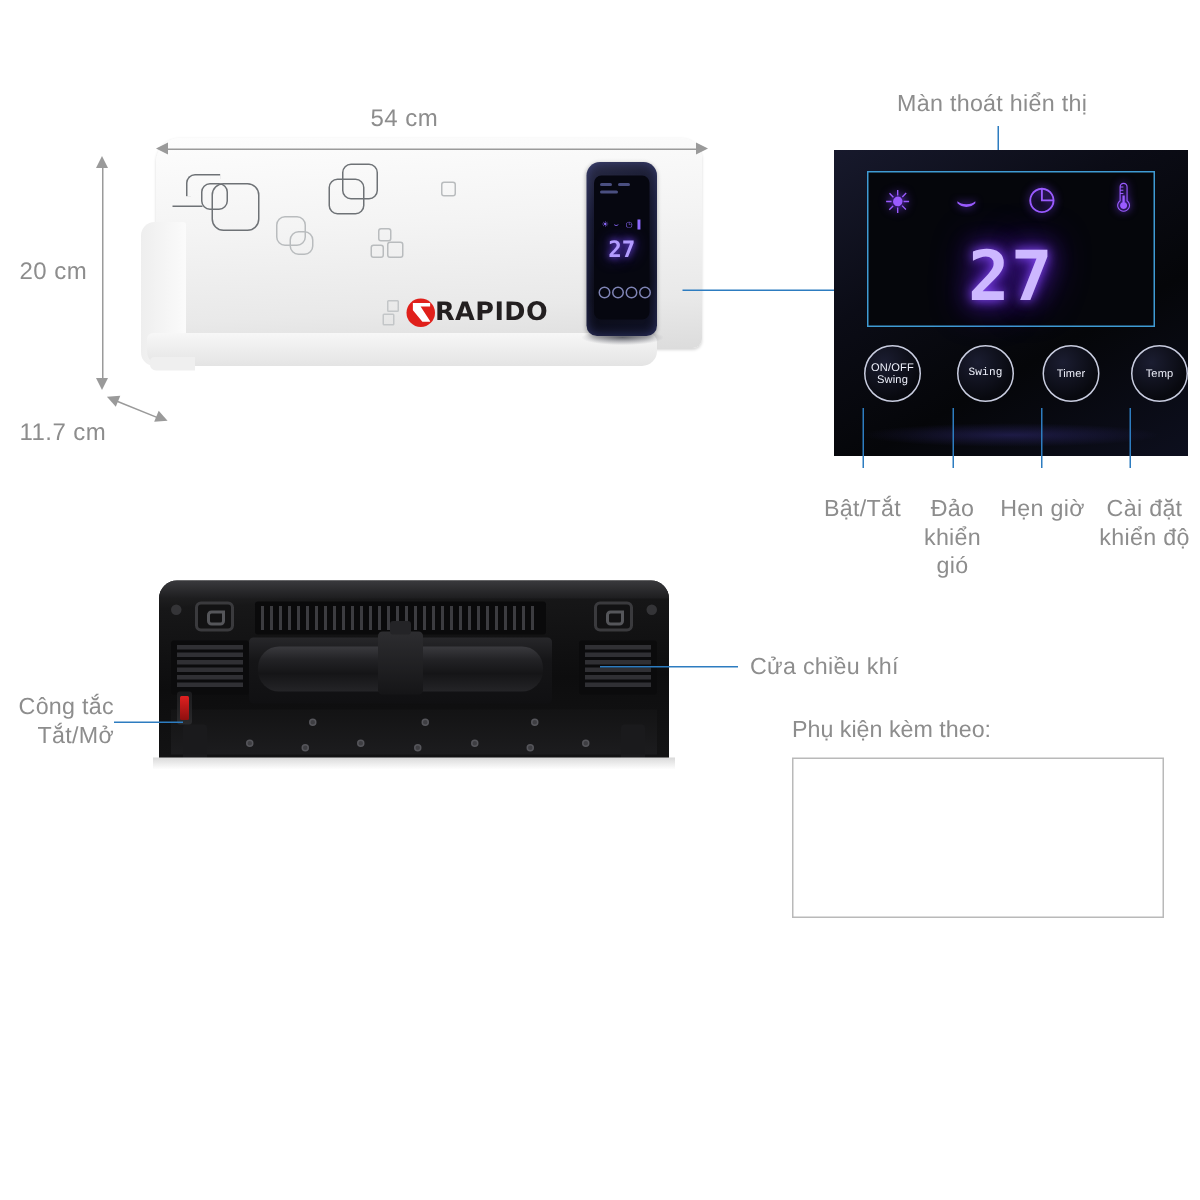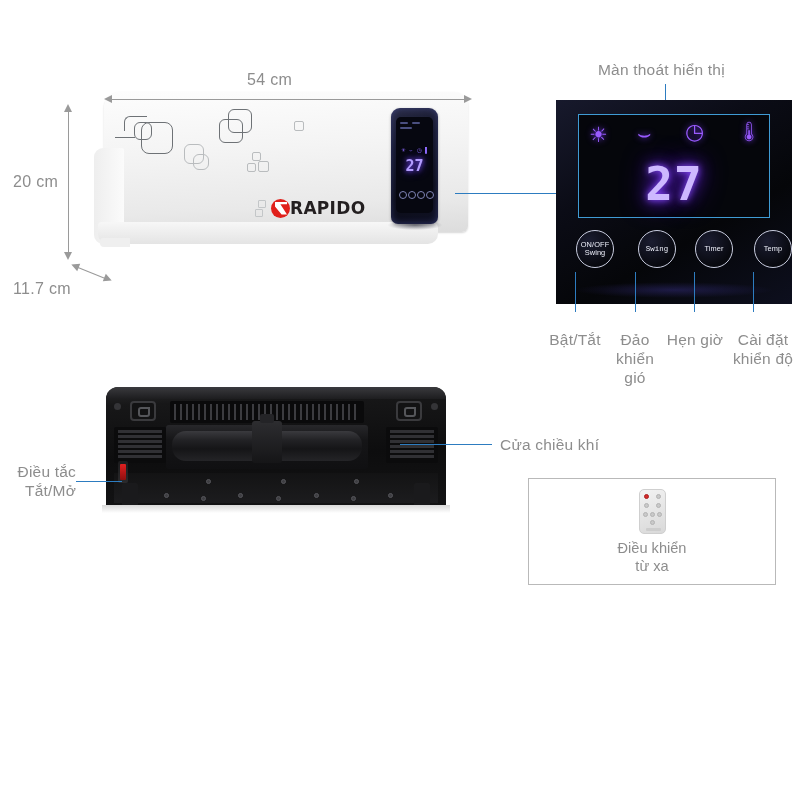--- a/index.html
+++ b/index.html
@@ -422,42 +422,24 @@
 
   <div id="red-switch"></div>
   <div class="rear-shadow"></div>
 </div>
 
 <div class="abs lead-h" style="left:400px;top:444px;width:92px;"></div>
 <div class="abs lbl" style="left:500px;top:435px;">Cửa chiều khí</div>
 
 <div class="abs lead-h" style="left:76px;top:481px;width:46px;"></div>
 <div class="abs lbl" style="left:4px;top:462px;width:72px;text-align:right;">
-  <div>Điều tắc</div>
+  <div>Công tắc</div>
   <div>Tắt/Mở</div>
 </div>
 
 <div class="abs" id="acc">
+  <div id="acc-title">Phụ kiện kèm theo:</div>
   <div id="acc-box">
 
-    <div class="acc-cell">
-      <div class="acc-art">
-        <div class="remote">
-          <div class="rb red" style="left:4px;top:4px;"></div>
-          <div class="rb" style="left:16px;top:4px;"></div>
-          <div class="rb" style="left:4px;top:13px;"></div>
-          <div class="rb" style="left:16px;top:13px;"></div>
-          <div class="rb" style="left:3px;top:22px;"></div>
-          <div class="rb" style="left:10px;top:22px;"></div>
-          <div class="rb" style="left:17px;top:22px;"></div>
-          <div class="rb" style="left:10px;top:30px;"></div>
-          <div class="rlogo"></div>
-        </div>
-      </div>
-      <div class="acc-cap">
-        <div>Điều khiển</div>
-        <div>từ xa</div>
-      </div>
-    </div>
 
 
   </div>
 </div>
 
 </body></html>

